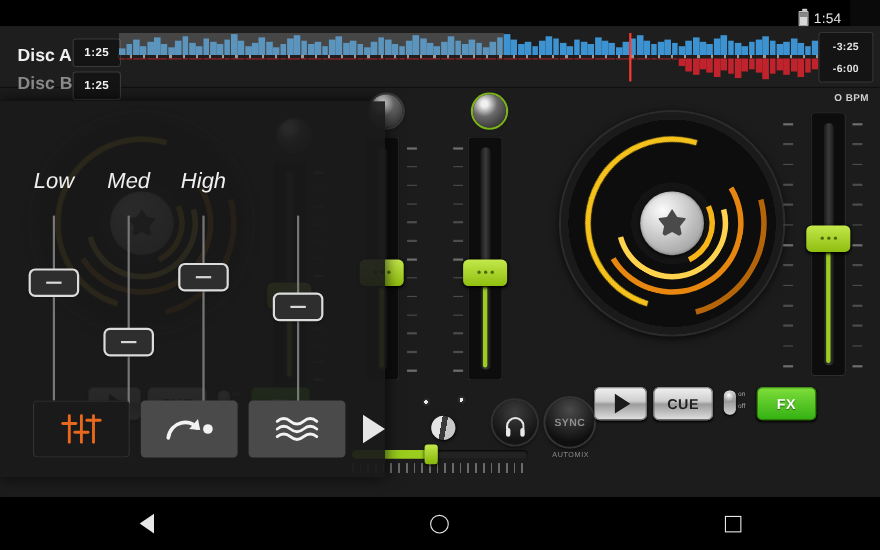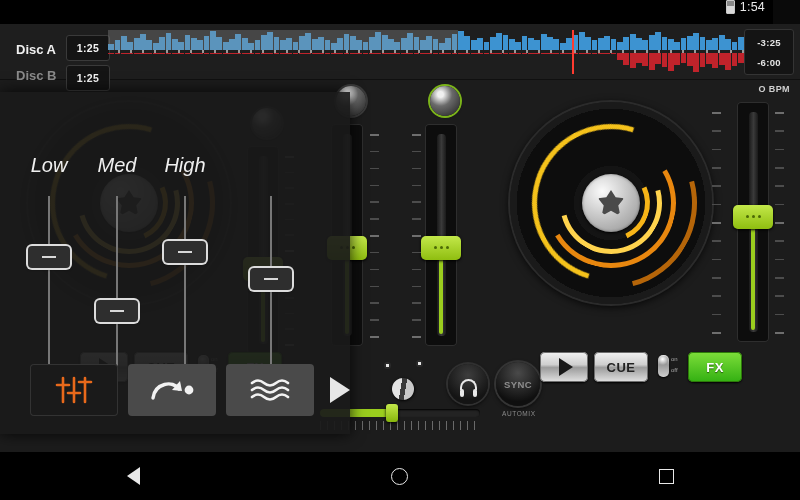--- a/index.html
+++ b/index.html
@@ -7,21 +7,21 @@
     width:800px; height:500px; overflow:hidden;
     background:#000;
     font-family:"Liberation Sans", sans-serif;
     -webkit-font-smoothing:antialiased;
   }
   #app { position:relative; width:800px; height:500px; background:#0a0a0a; }
 
   
   .statusbar {
     position:absolute; left:0; top:0; width:773px; height:24px;
-    background:#000; display:flex; align-items:flex-start;
+    background:#000; display:flex; align-items:flex-end;
     justify-content:flex-end; padding-right:8px; gap:5px;
   }
   .batt {
     width:9px; height:14px; border:1.4px solid #c8c8c8; border-radius:1px;
     position:relative; background:linear-gradient(#888 0 40%, #d8d8d8 40% 100%);
   }
   .batt:before {
     content:""; position:absolute; top:-3px; left:2px; width:5px; height:2px;
     background:#c8c8c8; border-radius:1px;
   }
@@ -32,21 +32,21 @@
     position:absolute; left:0; top:24px; width:800px; height:428px;
     background:linear-gradient(#2a2a2a 0 2px, #1c1c1c 2px 100%);
   }
 
   
   .wavebar {
     position:absolute; left:0; top:0; width:800px; height:56px;
     background:#1e1e1e; border-bottom:1px solid #101010;
   }
   .disc-label {
-    position:absolute; left:16px; color:#f0f0f0; font-size:13px; font-weight:bold;
+    position:absolute; left:16px; color:#f0f0f0; font-size:16px; font-weight:bold;
   }
   .disc-a-label { top:18px; }
   .disc-b-label { top:44px; color:#8a8a8a; }
   .time-badge {
     position:absolute; width:44px; height:26px; background:#141414;
     border:1px solid #3a3a3a; border-radius:3px; color:#f2f2f2;
     font-size:10.5px; font-weight:bold; display:flex;
     align-items:center; justify-content:center; letter-spacing:.4px;
   }
   .badge-a { left:66px; top:11px; }

